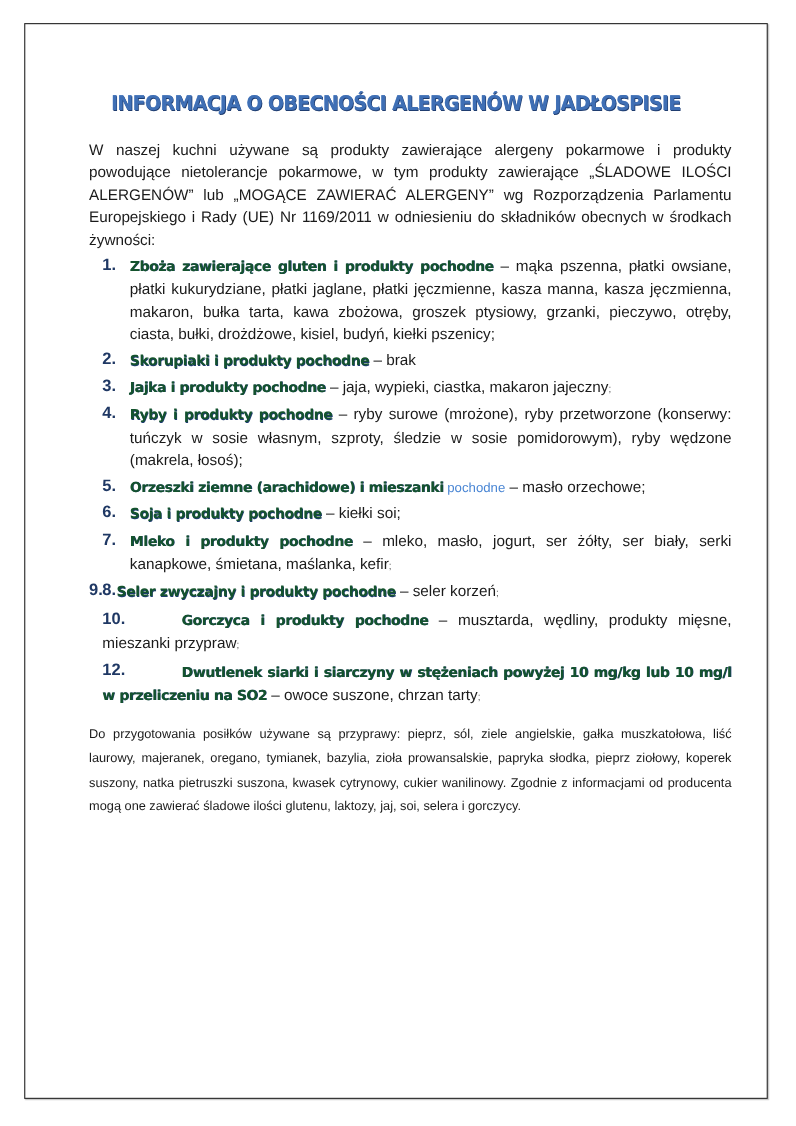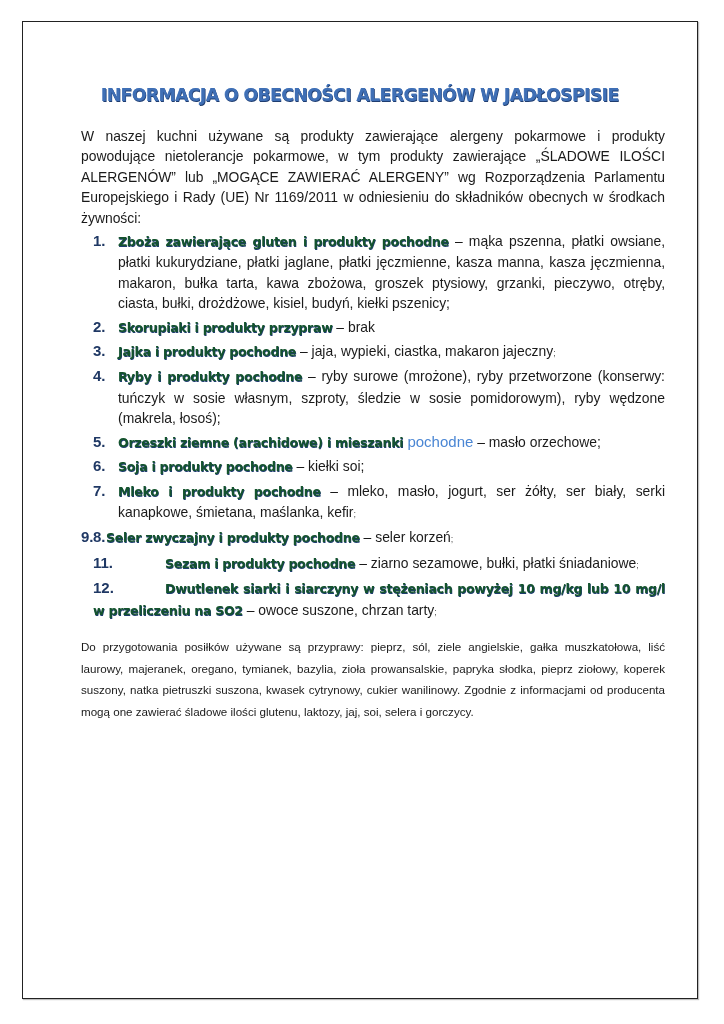--- a/index.html
+++ b/index.html
@@ -82,21 +82,21 @@
     .hdr {
       font-family: "DejaVu Sans", sans-serif;
       font-weight: bold;
       font-size: 12.6px;
       letter-spacing: -0.3px;
       color: #14532d;
       text-shadow: 0.5px 0.5px 0 #1f3d70;
     }
     .hdr-light {
       color: #4a86d4;
-      font-size: 15px;
+      font-size: 12px;
     }
     .semi { font-size: 9px; color: #555; }
     .note {
       margin-top: 14px;
       font-size: 11.6px;
       line-height: 21.6px;
       text-align: justify;
       margin-left: 0;
     }
     .note .lead {
@@ -114,21 +114,21 @@
 
     <ol class="allergens">
 
       <li class="single">
         <span class="num">1.</span>
         <span class="hdr">Zboża zawierające gluten i produkty pochodne</span><span> – </span><span>mąka pszenna, płatki owsiane, płatki kukurydziane, płatki jaglane, płatki jęczmienne, kasza manna, kasza jęczmienna, makaron, bułka tarta, kawa zbożowa, groszek ptysiowy, grzanki, pieczywo, otręby, ciasta, bułki, drożdżowe, kisiel, budyń, kiełki pszenicy;</span>
       </li>
 
       <li class="single">
         <span class="num">2.</span>
-        <span class="hdr">Skorupiaki i produkty przypraw</span><span> – </span><span>brak</span>
+        <span class="hdr">Skorupiaki i produkty pochodne</span><span> – </span><span>brak</span>
       </li>
 
       <li class="single">
         <span class="num">3.</span>
         <span class="hdr">Jajka i produkty pochodne</span><span> – </span><span>jaja, wypieki, ciastka, makaron jajeczny</span><span class="semi">;</span>
       </li>
 
       <li class="single">
         <span class="num">4.</span>
         <span class="hdr">Ryby i produkty pochodne</span><span> – </span><span>ryby surowe (mrożone), ryby przetworzone (konserwy: tuńczyk w sosie własnym, szproty, śledzie w sosie pomidorowym), ryby wędzone (makrela, łosoś);</span>
@@ -151,24 +151,24 @@
 
       <li class="single">
         <span class="num">8.</span>
       </li>
 
       <li class="single" style="padding-left:25px">
         <span class="num" style="left:0">9.</span>
         <span class="hdr">Seler zwyczajny i produkty pochodne</span><span> – </span><span>seler korzeń</span><span class="semi">;</span>
       </li>
 
+      <li class="double">
+        <span class="num">10.</span><span class="first-line-pad"></span><span class="hdr">Gorczyca i produkty pochodne</span><span> – </span><span>musztarda, wędliny, produkty mięsne, mieszanki przypraw</span><span class="semi">;</span>
+      </li>
 
-      <li class="double">
-        <span class="num">11.</span><span class="first-line-pad"></span><span class="hdr">Sezam i produkty pochodne</span><span> – </span><span>ziarno sezamowe, bułki, płatki śniadaniowe</span><span class="semi">;</span>
-      </li>
 
       <li class="double">
         <span class="num">12.</span><span class="first-line-pad"></span><span class="hdr">Dwutlenek siarki i siarczyny w stężeniach powyżej 10 mg/kg lub 10 mg/l w przeliczeniu na SO2</span><span> – </span><span>owoce suszone, chrzan tarty</span><span class="semi">;</span>
       </li>
 
 
     </ol>
 
     <p class="note">
       <span class="lead">Do przygotowania posiłków używane są przyprawy:</span><span> pieprz, sól, ziele angielskie, gałka muszkatołowa, liść laurowy, majeranek, oregano, tymianek, bazylia, zioła prowansalskie, papryka słodka, pieprz ziołowy, koperek suszony, natka pietruszki suszona, kwasek cytrynowy, cukier wanilinowy. Zgodnie z informacjami od producenta mogą one zawierać śladowe ilości glutenu, laktozy, jaj, soi, selera i gorczycy.</span>

